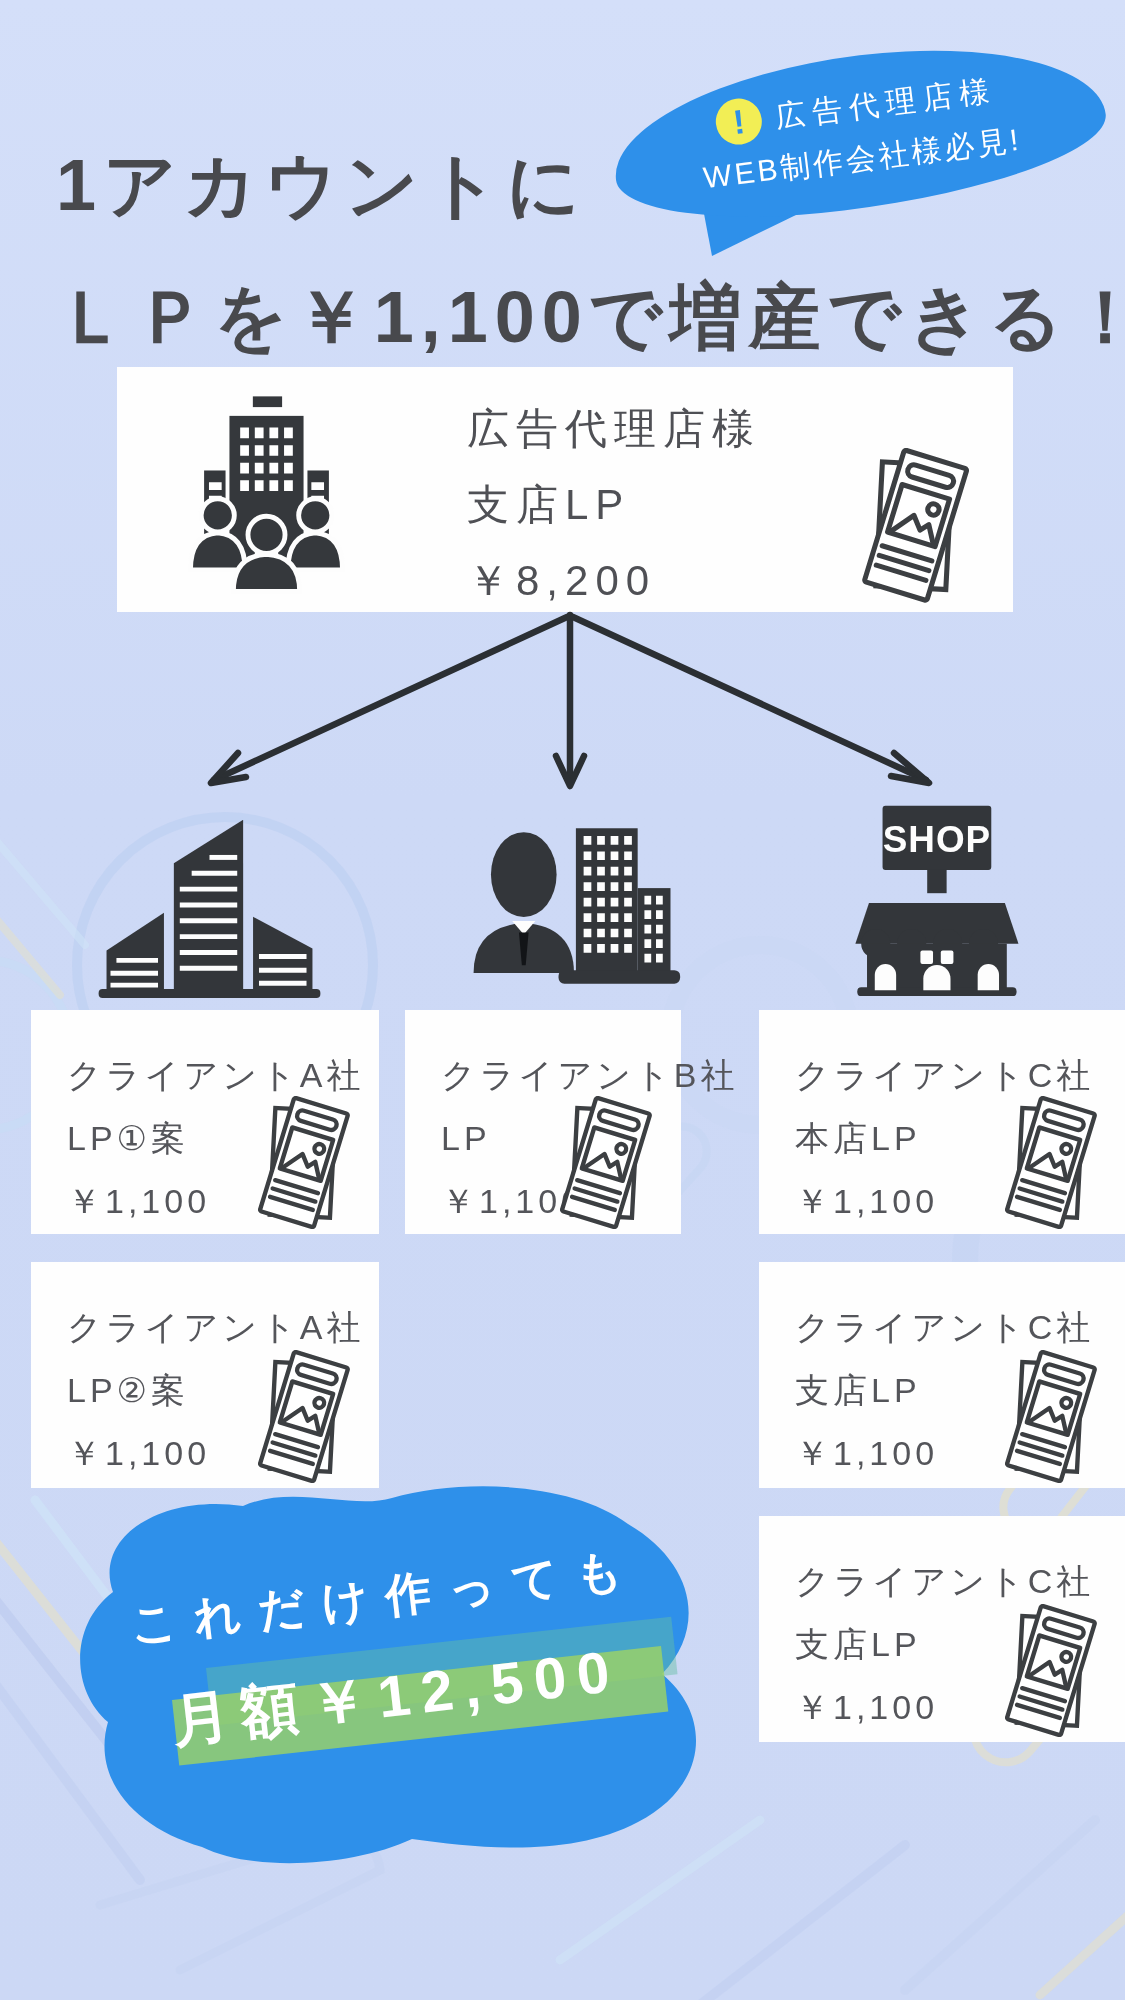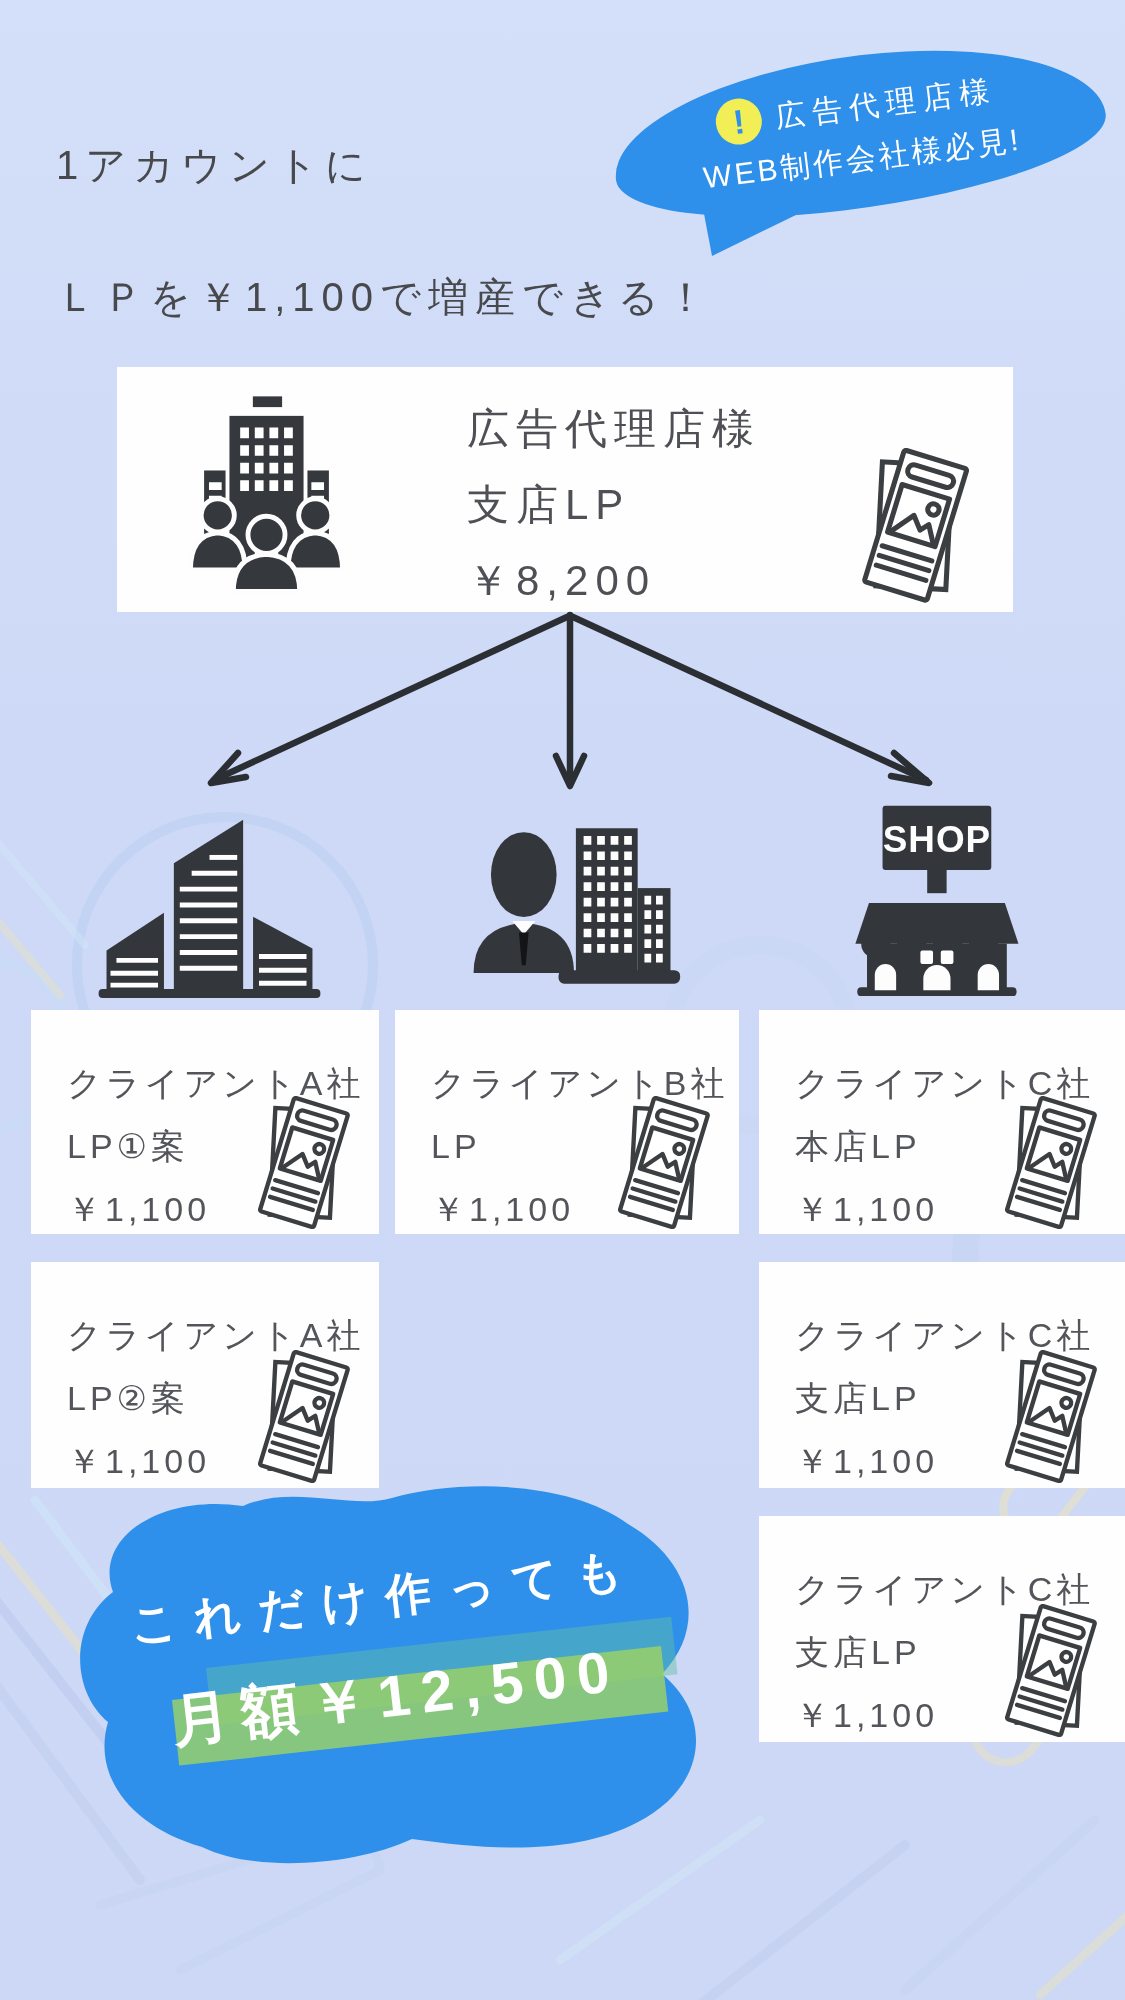--- a/index.html
+++ b/index.html
@@ -13,39 +13,39 @@
     background:#2e90ea;border-radius:52% 48% 55% 45% / 62% 58% 42% 38%;
     transform:rotate(-7deg);display:flex;flex-direction:column;align-items:center;
     justify-content:center;gap:9px;color:#fff;z-index:5;}
   .badge-row{display:flex;align-items:center;gap:14px;}
   .badge-excl{width:46px;height:46px;border-radius:50%;background:#f2ee55;color:#2e90ea;
     font-weight:900;font-size:34px;display:flex;align-items:center;justify-content:center;}
   .badge-l1{font-size:30px;letter-spacing:7px;}
   .badge-l2{font-size:30px;letter-spacing:3px;}
 
   
-  .title-line{position:absolute;left:56px;color:#48494d;font-weight:400;
-    font-size:40px;letter-spacing:7px;white-space:nowrap;z-index:4;}
+  .title-line{position:absolute;left:56px;color:#48494d;font-weight:700;
+    font-size:72px;letter-spacing:7px;white-space:nowrap;z-index:4;}
   .title-1{top:138px;}
   .title-2{top:270px;text-align:right;}
 
   
   .parent-card{position:absolute;left:117px;top:367px;width:896px;height:245px;
     background:#fefefe;z-index:3;}
   .parent-icon{position:absolute;left:52px;top:16px;}
   .parent-text{position:absolute;left:350px;top:24px;color:#4f5055;font-size:42px;
     letter-spacing:7px;line-height:76px;white-space:nowrap;}
   .parent-flyer{position:absolute;right:24px;bottom:6px;}
 
   
   .card{position:absolute;background:#fefefe;z-index:3;}
   .r0{top:1010px;height:224px}.r1{top:1262px;height:226px}.r2{top:1516px;height:226px}
-  .c0{left:31px;width:348px}.c1{left:395px;width:344px}.c2{left:759px;width:367px}
+  .c0{left:31px;width:348px}.c1{left:405px;width:276px}.c2{left:759px;width:367px}
   .card-text{padding:34px 0 0 36px;font-size:34px;letter-spacing:4px;
-    line-height:63px;color:#54555a;white-space:nowrap;margin-top:8px;}
+    line-height:63px;color:#54555a;white-space:nowrap;}
   .card-flyer{position:absolute;right:12px;bottom:2px;}
 
   
   .blob-svg{position:absolute;left:52px;top:1476px;z-index:4;}
   .hl-band{position:absolute;transform-origin:left top;z-index:5;}
   .band-teal{left:206px;top:1668px;width:468px;height:58px;transform:rotate(-6.3deg);
     background:rgba(100,190,165,.45);}
   .band-green{left:172px;top:1700px;width:492px;height:66px;transform:rotate(-6.3deg);
     background:rgba(158,211,99,.8);}
   .summary-text{position:absolute;left:108px;top:1566px;width:566px;z-index:6;

